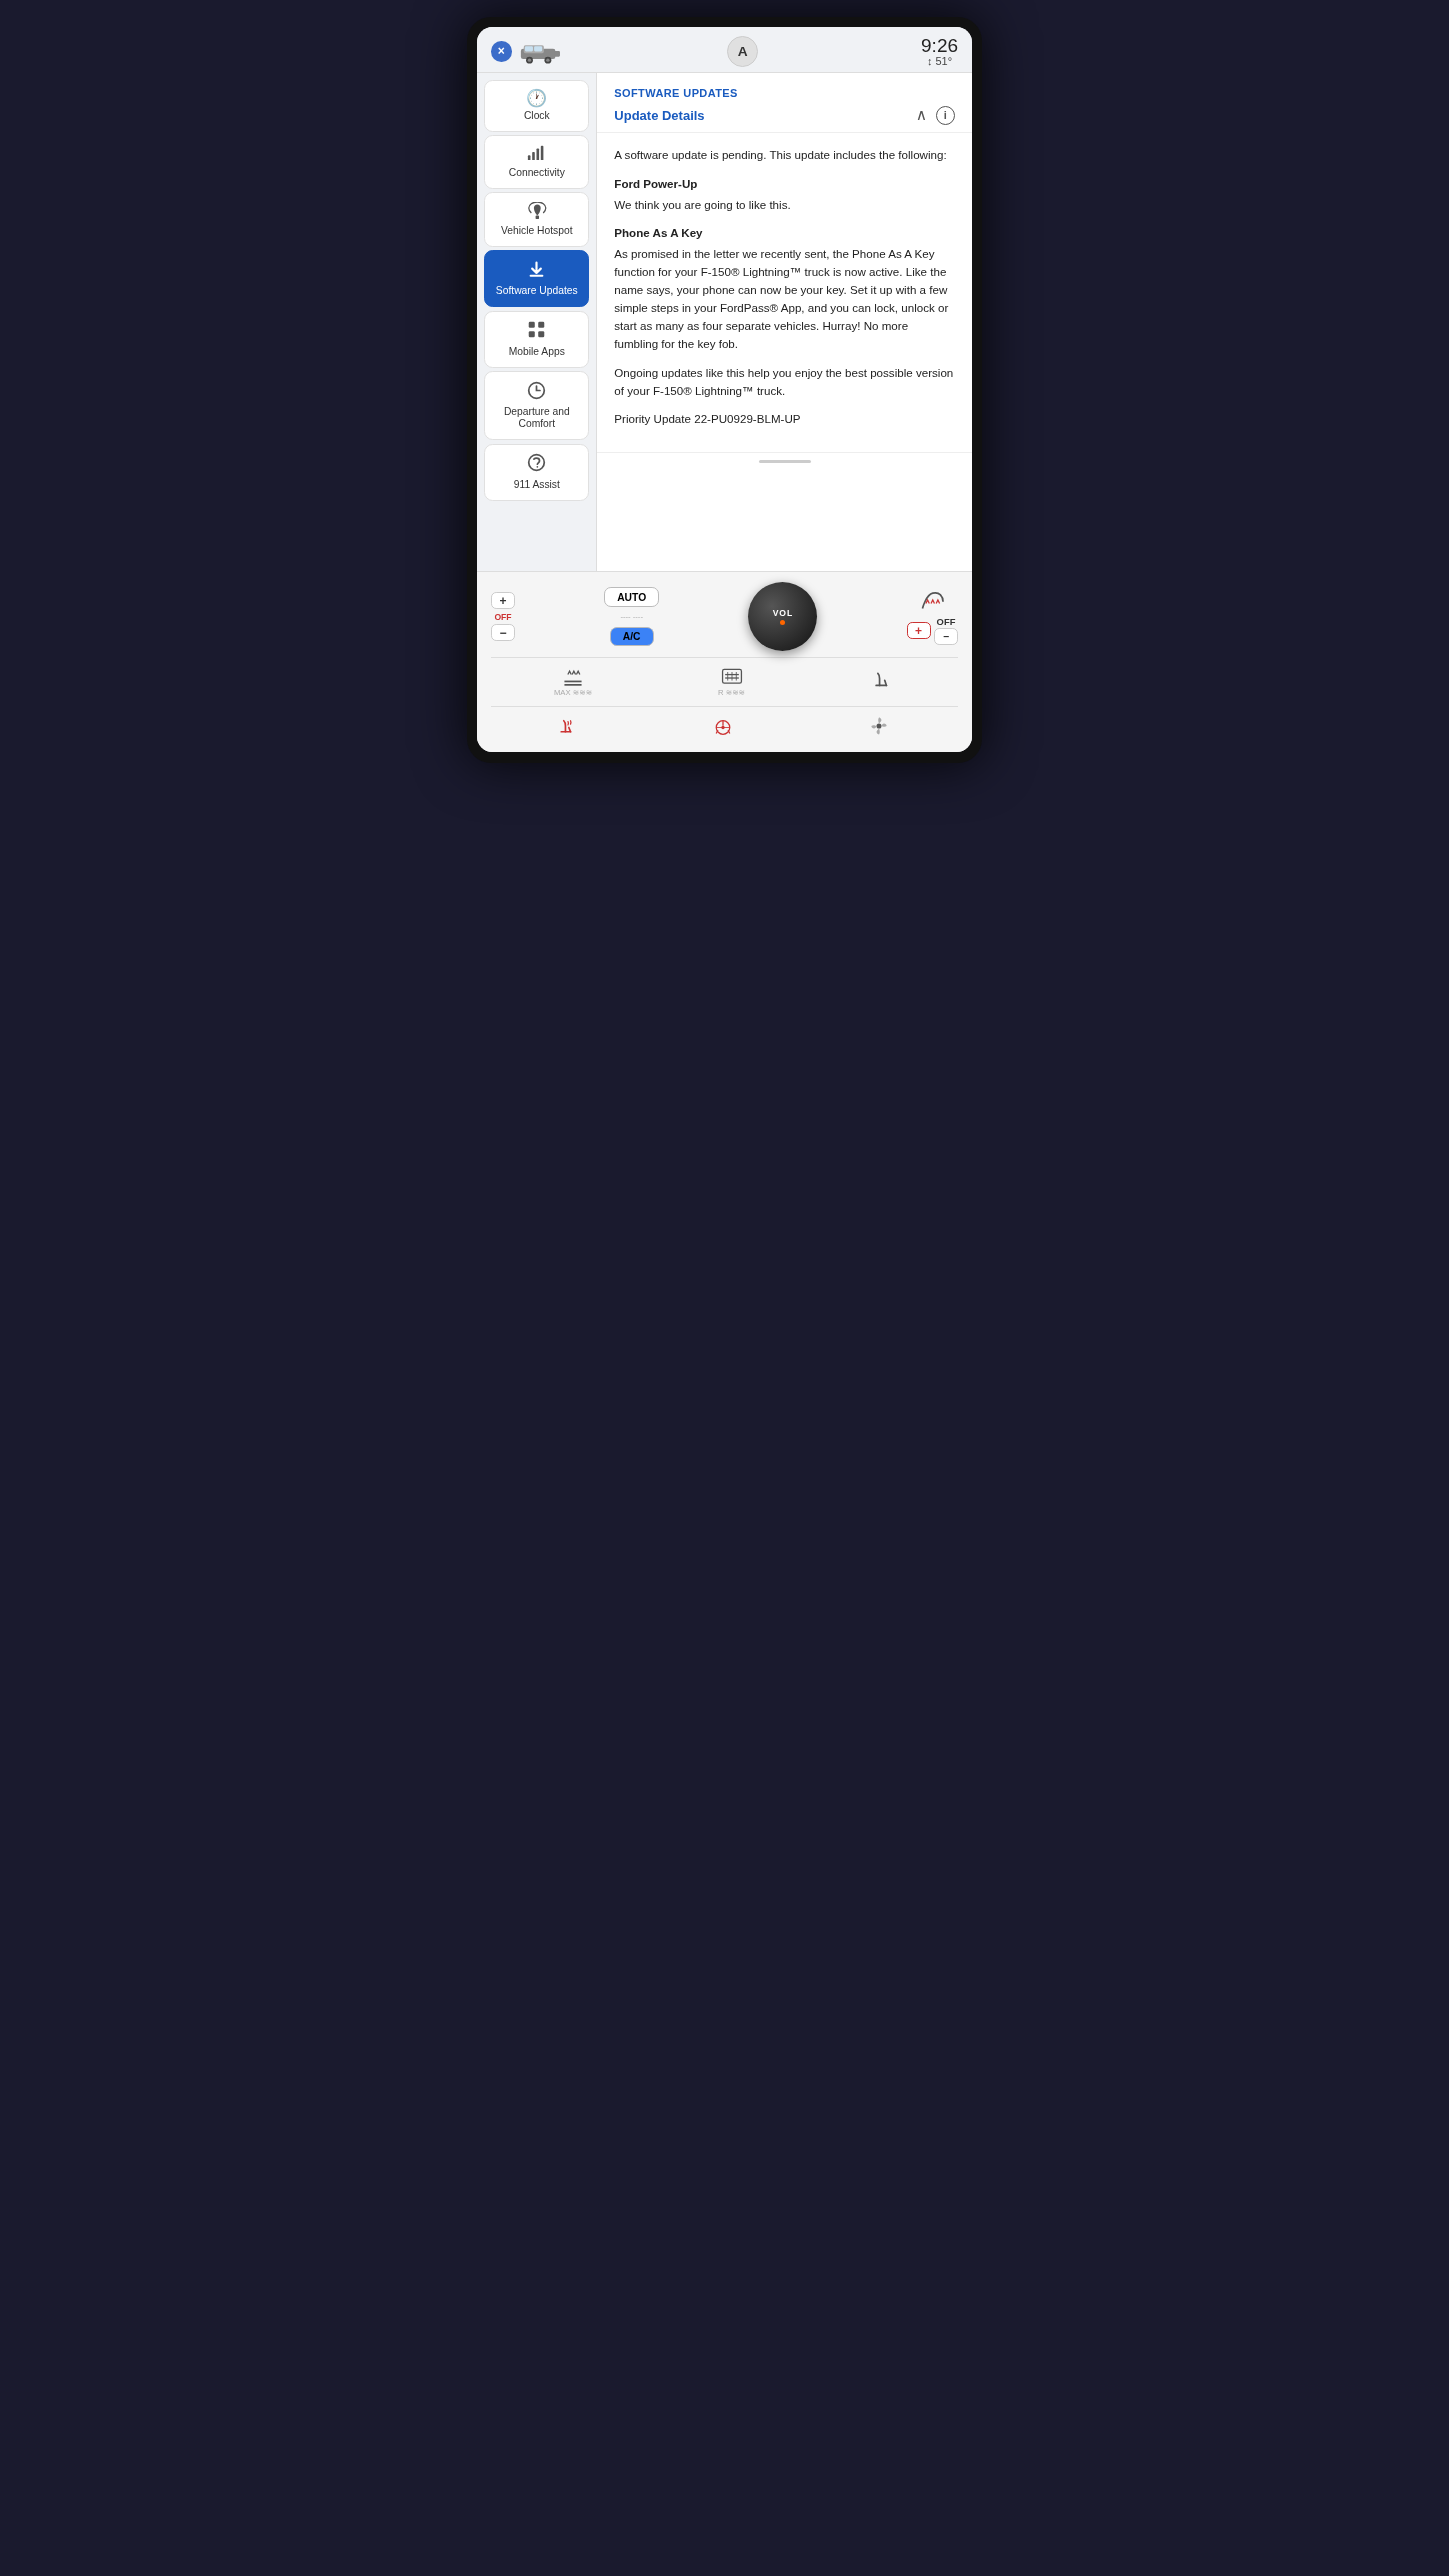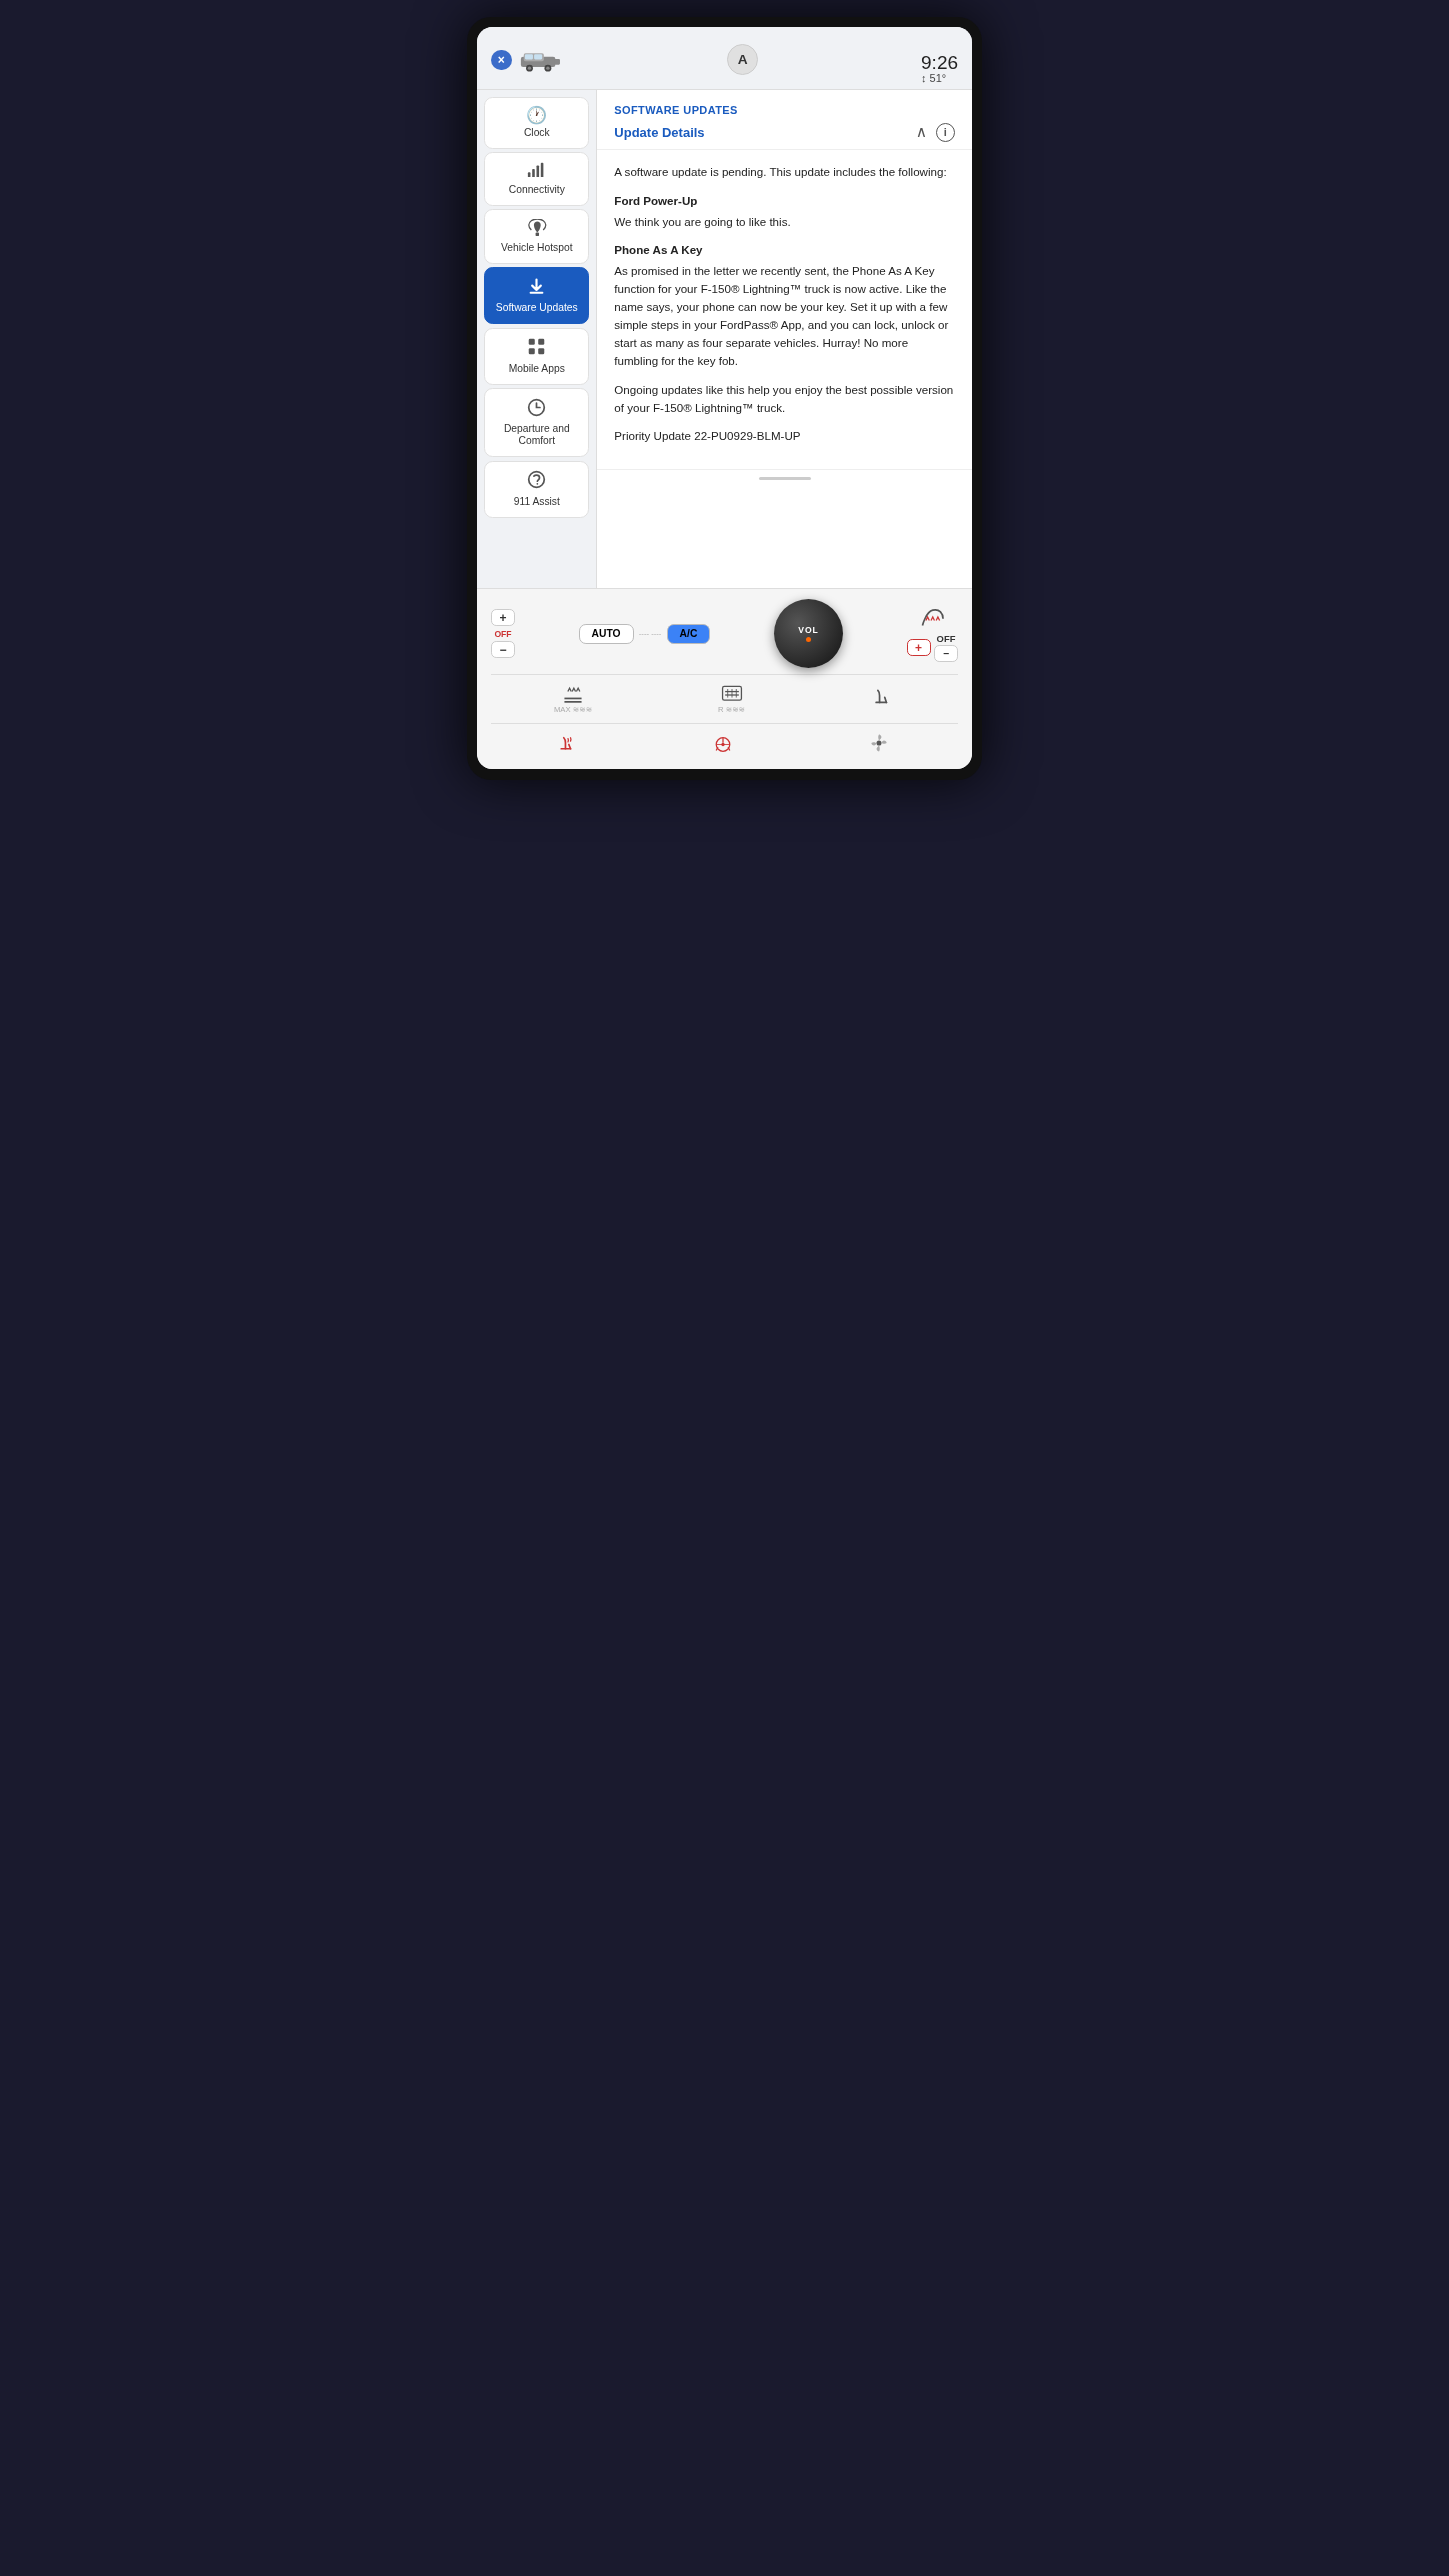--- a/index.html
+++ b/index.html
@@ -69,22 +69,21 @@
       border-radius: 50%;
       display: flex;
       align-items: center;
       justify-content: center;
       font-size: 13.7px;
       font-weight: 600;
       color: #333;
       border: 0.9px solid #ccc;
     }
     .header-right {
-      text-align: left;
-      margin-top: 17px;
+      text-align: center;
     }
     .time {
       font-size: 19px;
       font-weight: 500;
       color: #222;
       line-height: 1;
     }
     .weather {
       font-size: 11px;
       color: #444;
@@ -441,21 +440,21 @@
 
     <div class="controls-bar">
       <div style="display:flex; align-items:center; justify-content:space-between; gap:6.9px;">
 
         <div style="display:flex; flex-direction:column; align-items:center; gap:2.6px;">
           <div class="pm-btn">+</div>
           <span style="font-size:8.6px; color:#cc3333; font-weight:700;">OFF</span>
           <div class="pm-btn">−</div>
         </div>
 
-        <div style="display:flex; flex-direction:row; align-items:center; gap:5.2px;">
+        <div style="display:flex; flex-direction:column; align-items:center; gap:5.2px;">
           <div style="background:white; border:0.9px solid #bbb; border-radius:6.9px; padding:3.4px 12px; font-size:10.3px; font-weight:700; cursor:pointer;">AUTO</div>
           <div style="font-size:7.7px; color:#aaa; text-align:center;">---- ----</div>
           <div style="background:#3b82f6; border:0.9px solid #bbb; border-radius:6.9px; padding:3.4px 12px; font-size:10.3px; font-weight:700; cursor:pointer;">A/C</div>
         </div>
 
         <div class="vol-knob-container">
           <div class="vol-knob">
             <span class="vol-label">VOL</span>
             <div class="vol-dot"></div>
           </div>

